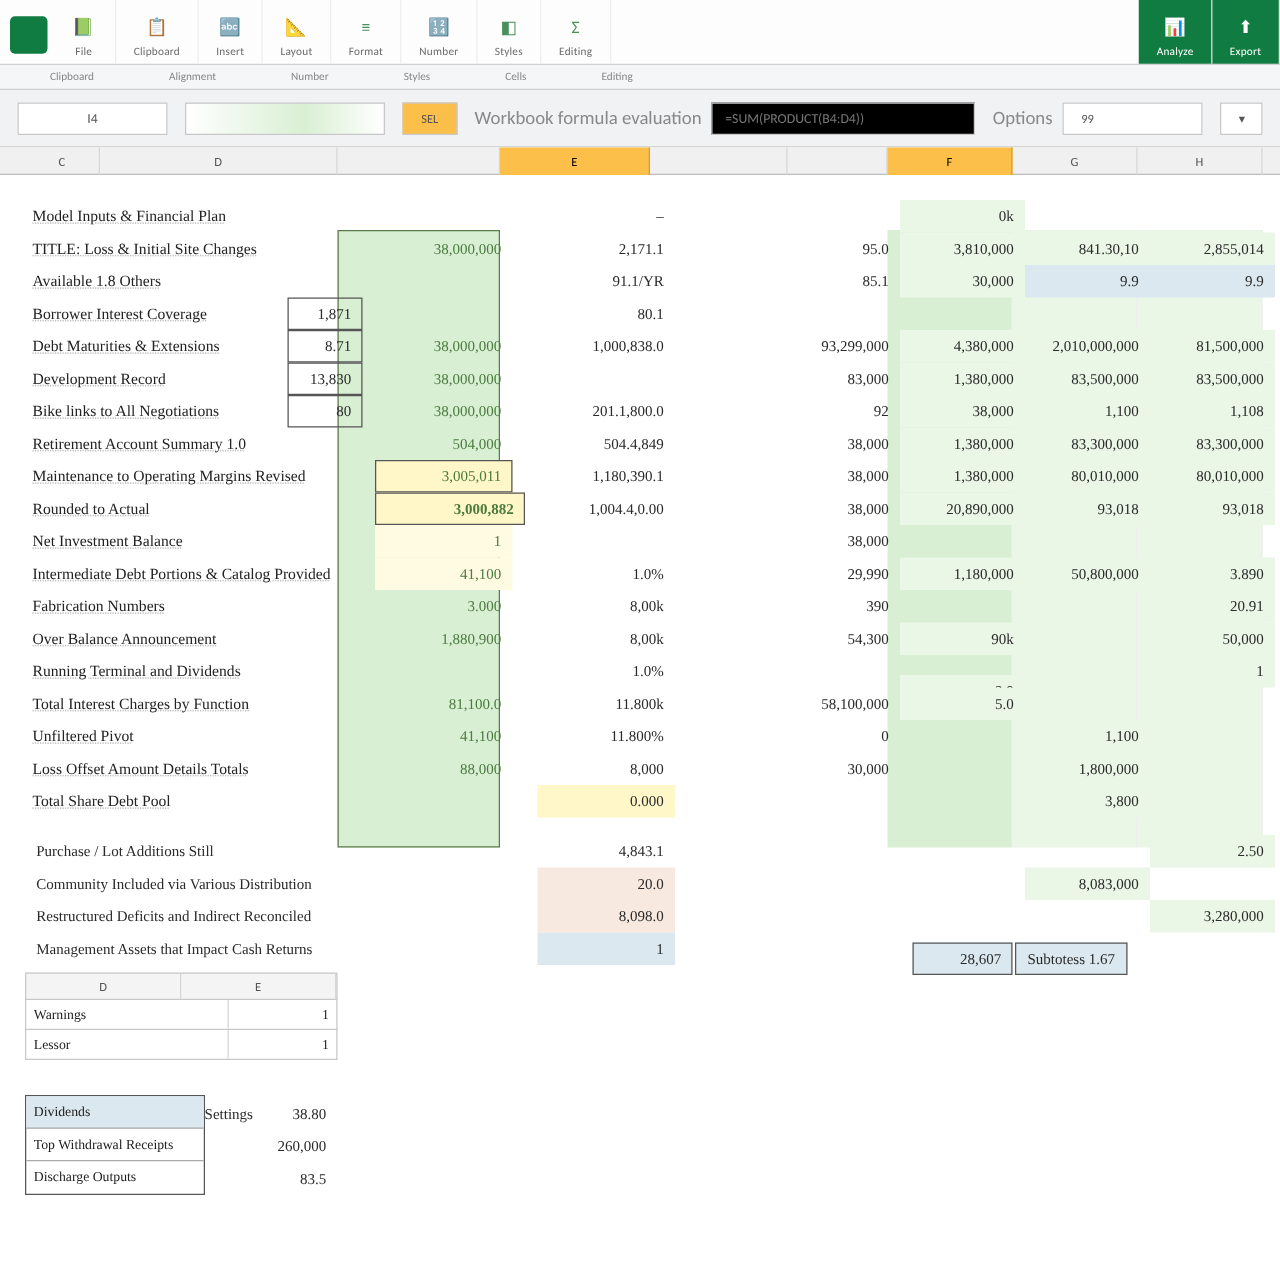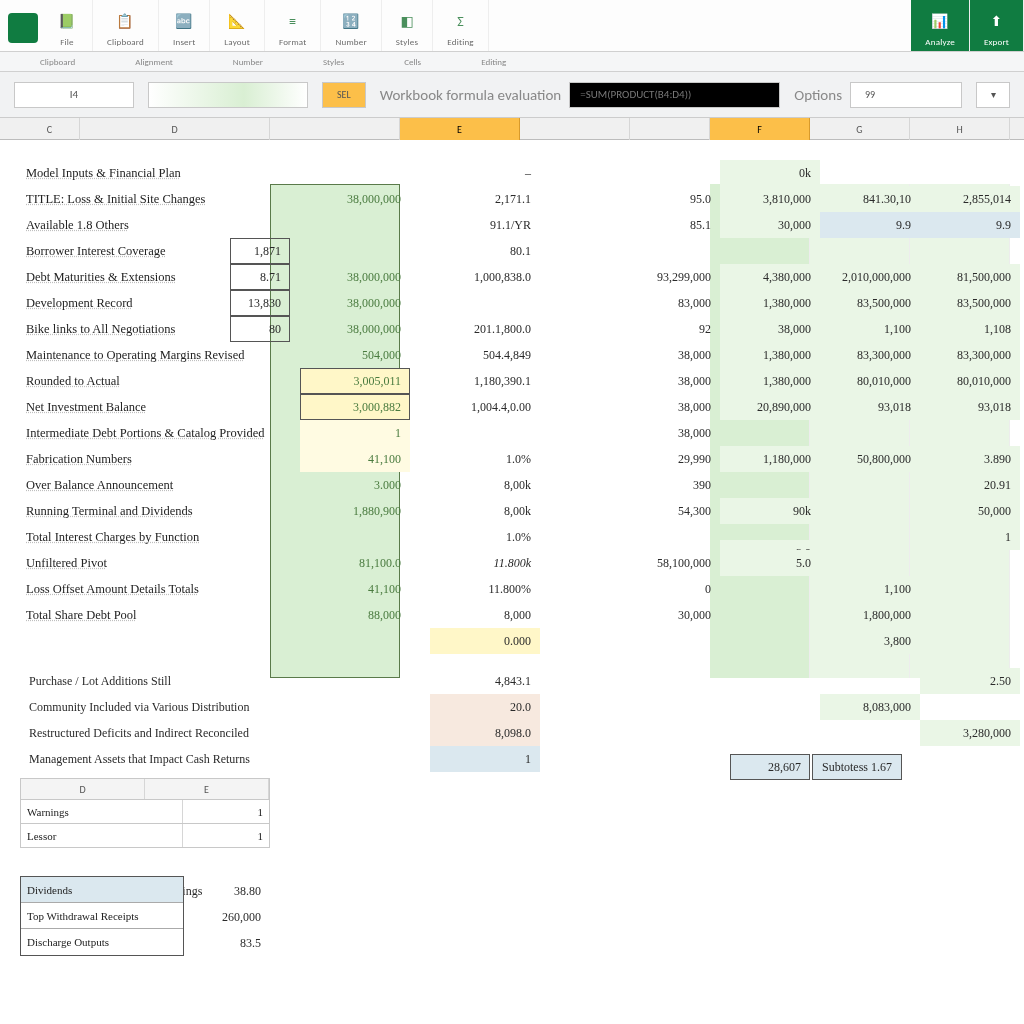--- a/index.html
+++ b/index.html
@@ -49,21 +49,21 @@
 
   
   .subtbl{position:absolute;left:20px;top:660px;width:250px}
   .subhdr{display:flex;height:22px;background:#f4f4f4;border:1px solid #c8c8c8;font-size:10px;color:#555}
   .subhdr div{flex:1;display:flex;align-items:center;justify-content:center;border-right:1px solid #d6d6d6}
   .subrow{display:flex;height:24px;border:1px solid #c8c8c8;border-top:none;font-family:"Times New Roman",serif;font-size:11px}
   .subrow .a{flex:2;padding:0 6px;display:flex;align-items:center}
   .subrow .b{flex:1;padding:0 6px;display:flex;align-items:center;justify-content:flex-end;border-left:1px solid #d6d6d6}
 
   
-  .lbl2{position:absolute;left:20px;top:758px;width:164px;border:1px solid #555}
+  .lbl2{position:absolute;left:20px;top:758px;width:144px;border:1px solid #555}
   .lbl2 div{height:26px;display:flex;align-items:center;padding:0 6px;font-family:"Times New Roman",serif;font-size:11px;border-bottom:1px solid #aaa}
 </style>
 </head>
 <body>
 
 <div class="ribbon">
   <div class="logo"></div>
   <div class="ribbon-group">
       <div class="ribbon-ico">📗</div>
       <div class="ribbon-label">File</div>
@@ -196,39 +196,42 @@
       <div class="row">
         <div class="lab">Bike links to All Negotiations</div>
       </div>
       <div class="cell b" style="left: 210px; top: 156px; width: 60px;">80</div>
       <div class="cell rt" style="left: 280px; top: 156px; width: 110px;">38,000,000</div>
       <div class="cell" style="left: 410px; top: 156px; width: 110px;">201.1,800.0</div>
       <div class="cell" style="left: 620px; top: 156px; width: 80px;">92</div>
       <div class="cell lg" style="left: 700px; top: 156px; width: 100px;">38,000</div>
       <div class="cell lg" style="left: 800px; top: 156px; width: 100px;">1,100</div>
       <div class="cell lg" style="left: 900px; top: 156px; width: 100px;">1,108</div>
+      <div class="row">
+        <div class="lab">Retirement Account Summary 1.0</div>
+      </div>
       <div class="cell rt" style="left: 280px; top: 182px; width: 110px;">504,000</div>
       <div class="cell" style="left: 410px; top: 182px; width: 110px;">504.4,849</div>
       <div class="cell" style="left: 620px; top: 182px; width: 80px;">38,000</div>
       <div class="cell lg" style="left: 700px; top: 182px; width: 100px;">1,380,000</div>
       <div class="cell lg" style="left: 800px; top: 182px; width: 100px;">83,300,000</div>
       <div class="cell lg" style="left: 900px; top: 182px; width: 100px;">83,300,000</div>
       <div class="row">
         <div class="lab">Maintenance to Operating Margins Revised</div>
       </div>
       <div class="cell rt y b" style="left: 280px; top: 208px; width: 110px;">3,005,011</div>
       <div class="cell" style="left: 410px; top: 208px; width: 110px;">1,180,390.1</div>
       <div class="cell" style="left: 620px; top: 208px; width: 80px;">38,000</div>
       <div class="cell lg" style="left: 700px; top: 208px; width: 100px;">1,380,000</div>
       <div class="cell lg" style="left: 800px; top: 208px; width: 100px;">80,010,000</div>
       <div class="cell lg" style="left: 900px; top: 208px; width: 100px;">80,010,000</div>
       <div class="row">
         <div class="lab">Rounded to Actual</div>
       </div>
-      <div class="cell rt y b" style="left: 280px; top: 234px; width: 110px;">3,000,882</div>
+      <div class="cell rt y b" style="left: 280px; top: 234px; width: 120px; font-weight: bold;">3,000,882</div>
       <div class="cell" style="left: 410px; top: 234px; width: 110px;">1,004.4,0.00</div>
       <div class="cell" style="left: 620px; top: 234px; width: 80px;">38,000</div>
       <div class="cell lg" style="left: 700px; top: 234px; width: 100px;">20,890,000</div>
       <div class="cell lg" style="left: 800px; top: 234px; width: 100px;">93,018</div>
       <div class="cell lg" style="left: 900px; top: 234px; width: 100px;">93,018</div>
       <div class="row">
         <div class="lab">Net Investment Balance</div>
       </div>
       <div class="cell rt ly" style="left: 280px; top: 260px; width: 110px;">1</div>
       <div class="cell" style="left: 620px; top: 260px; width: 80px;">38,000</div>
@@ -259,21 +262,21 @@
       <div class="row">
         <div class="lab">Running Terminal and Dividends</div>
       </div>
       <div class="cell" style="left: 410px; top: 364px; width: 110px;">1.0%</div>
       <div class="cell lg" style="left: 700px; top: 380px; width: 100px;">3.9</div>
       <div class="cell lg" style="left: 900px; top: 364px; width: 100px;">1</div>
       <div class="row">
         <div class="lab">Total Interest Charges by Function</div>
       </div>
       <div class="cell rt" style="left: 280px; top: 390px; width: 110px;">81,100.0</div>
-      <div class="cell" style="left: 410px; top: 390px; width: 110px; font-style: italic;">11.800k</div>
+      <div class="cell" style="left: 410px; top: 390px; width: 110px;">11.800k</div>
       <div class="cell" style="left: 620px; top: 390px; width: 80px;">58,100,000</div>
       <div class="cell lg" style="left: 700px; top: 390px; width: 100px;">5.0</div>
       <div class="row">
         <div class="lab">Unfiltered Pivot</div>
       </div>
       <div class="cell rt" style="left: 280px; top: 416px; width: 110px;">41,100</div>
       <div class="cell" style="left: 410px; top: 416px; width: 110px;">11.800%</div>
       <div class="cell" style="left: 620px; top: 416px; width: 80px;">0</div>
       <div class="cell lg" style="left: 800px; top: 416px; width: 100px;">1,100</div>
       <div class="row">

